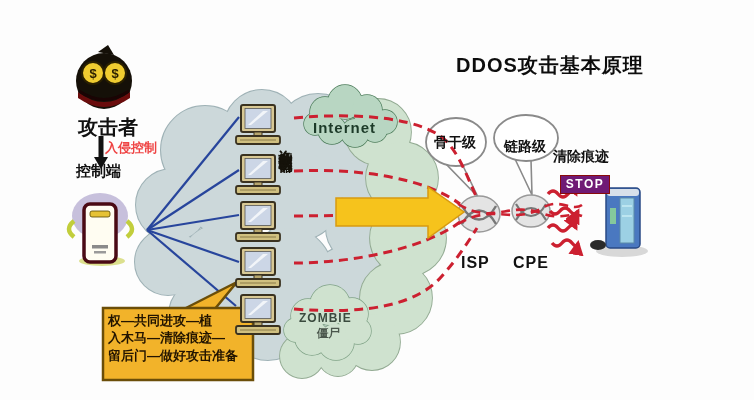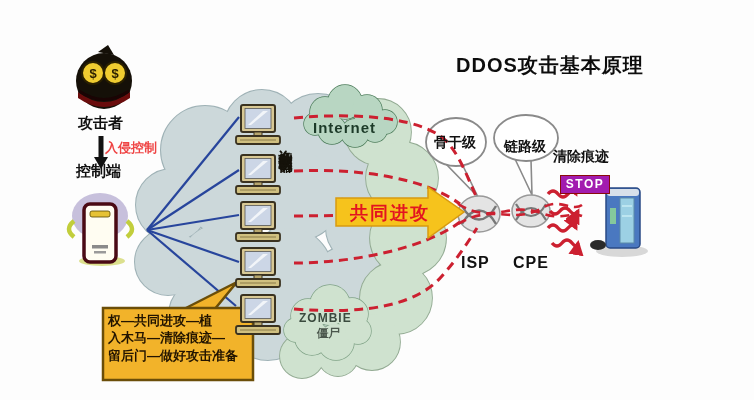--- a/index.html
+++ b/index.html
@@ -5,38 +5,38 @@
   html,body{margin:0;padding:0;background:#ffffff;}
   #stage{
     position:relative;width:754px;height:400px;background:#fdfdfd;overflow:hidden;
     font-family:"Liberation Sans","DejaVu Sans",sans-serif;
   }
   #diagram-svg{position:absolute;left:0;top:0;}
   .lbl{position:absolute;color:#111;white-space:nowrap;}
   .b800{font-weight:800;}
   .b700{font-weight:700;}
   .title{left:456px;top:52px;font-size:20px;font-weight:800;letter-spacing:1px;color:#0d0d0d;}
-  .attacker-label{left:78px;top:114px;font-size:15px;}
+  .attacker-label{left:78px;top:114px;font-size:20px;}
   .intrusion-label{left:105px;top:139px;font-size:13px;color:#ef4444;}
   .controller-label{left:76px;top:162px;font-size:15px;}
   .vert-label{
     left:277px;top:139px;height:152px;font-size:14px;font-weight:700;
     writing-mode:vertical-rl;text-orientation:upright;letter-spacing:1px;color:#15120a;
   }
   .internet-label{left:313px;top:119px;font-size:15px;color:#1c3a28;letter-spacing:1px;}
   .attack-label{left:350px;top:201px;font-size:18px;color:#e31420;letter-spacing:2px;}
   .backbone-label{left:434px;top:134px;font-size:14px;}
   .link-label{left:504px;top:130px;font-size:14px;margin-top:8px;}
   .appserver-label{left:553px;top:148px;font-size:14px;}
   .isp-label{left:461px;top:254px;font-size:16px;letter-spacing:1px;}
   .cpe-label{left:513px;top:254px;font-size:16px;letter-spacing:1px;}
   .zombie-label{left:299px;top:311px;font-size:12px;color:#3a4a3e;letter-spacing:1px;}
   .zombie-sub{left:317px;top:326px;font-size:11.5px;color:#4a564c;}
   .stop-badge{
-    left:560px;top:175px;width:48px;height:17px;background:#a21caf;border:1px solid #8a0a0a;
+    left:560px;top:175px;width:48px;height:17px;background:#701a75;border:1px solid #8a0a0a;
     color:#fff;font-size:12px;font-weight:800;letter-spacing:1.5px;text-align:center;line-height:17px;
   }
   .callout-text{left:108px;top:312px;width:143px;}
   .callout-text div{font-size:13px;font-weight:800;line-height:17.3px;color:#221400;white-space:nowrap;}
 </style>
 </head>
 <body>
 
 <div id="stage">
 
@@ -262,21 +262,20 @@
 
 <div class="lbl attacker-label b800">攻击者</div>
 <div class="lbl intrusion-label b700">入侵控制</div>
 <div class="lbl controller-label b800">控制端</div>
 
 <div class="lbl vert-label">许多被控制的攻击机器</div>
 <div class="lbl internet-label b800">Internet</div>
 <div class="lbl zombie-label b700">ZOMBIE</div>
 <div class="lbl zombie-sub b700">僵尸</div>
 
-<div class="lbl attack-label b800">共同进攻</div>
 
 <div class="lbl backbone-label b700">骨干级</div>
 <div class="lbl link-label b700">链路级</div>
 <div class="lbl appserver-label b800">清除痕迹</div>
 <div class="lbl stop-badge">STOP</div>
 <div class="lbl isp-label b800">ISP</div>
 <div class="lbl cpe-label b800">CPE</div>
 
 <div class="lbl callout-text">
   <div>权—共同进攻—植</div>

